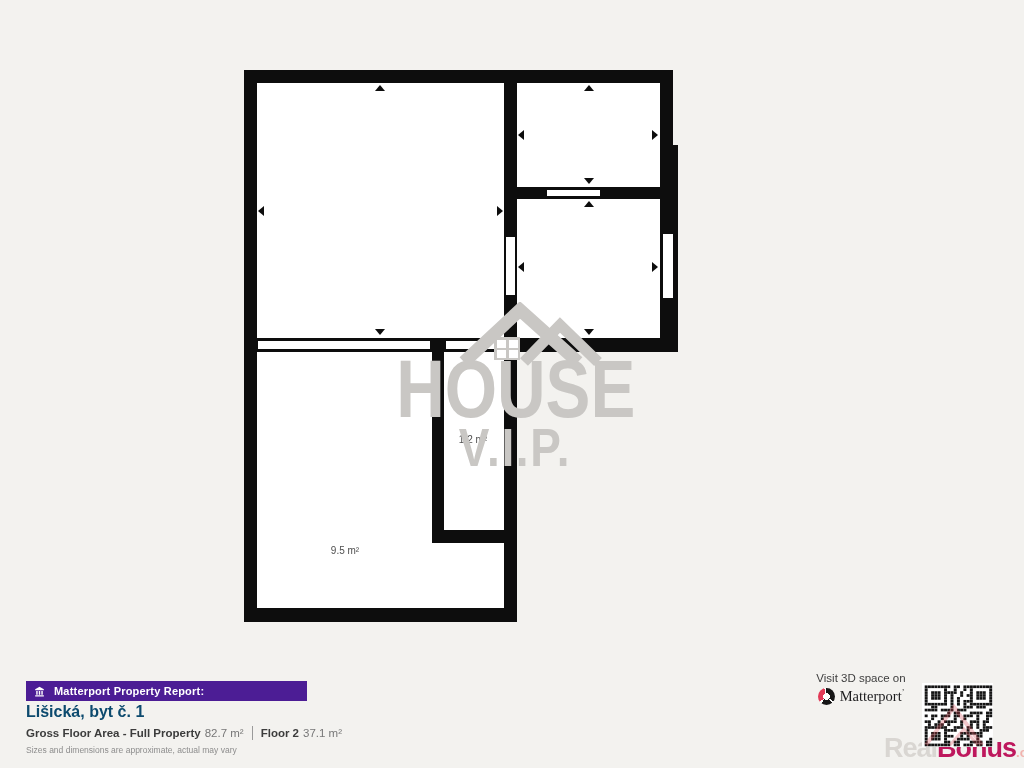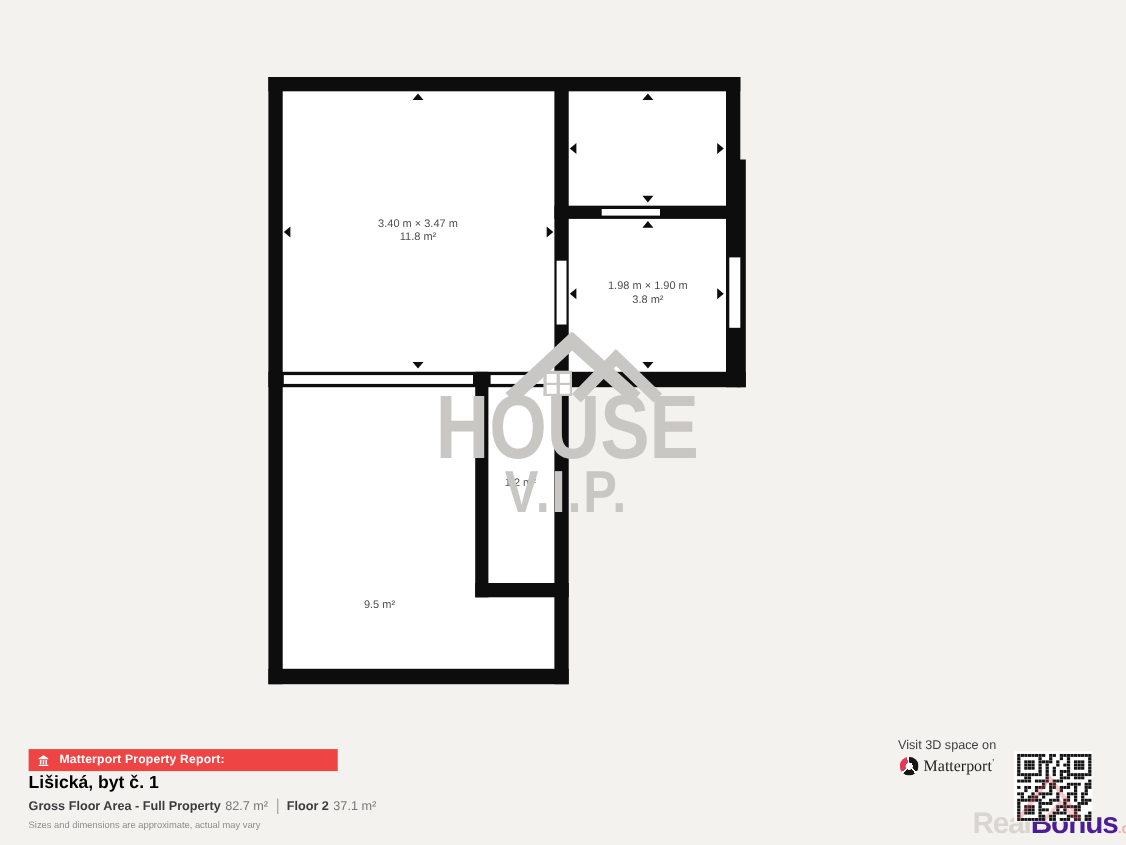--- a/index.html
+++ b/index.html
@@ -58,23 +58,23 @@
   .wm-roofs{position:absolute;left:458px;top:302px;}
   .wm-line1{position:absolute;left:371px;top:348px;width:280px;text-align:center;
     font-size:82px;font-weight:bold;color:#c9c7c4;letter-spacing:0px;
     transform:scaleX(0.82);transform-origin:center;line-height:82px;}
   .wm-line2{position:absolute;left:375px;top:420px;width:280px;text-align:center;
     font-size:54px;font-weight:bold;color:#c9c7c4;letter-spacing:2px;
     transform:scaleX(0.85);transform-origin:center;line-height:54px;}
 
   
   .badge{position:absolute;left:26px;top:681px;width:281px;height:20px;
-    background:#ef4444;display:flex;align-items:center;padding-left:7px;box-sizing:border-box;}
+    background:#4c1d95;display:flex;align-items:center;padding-left:7px;box-sizing:border-box;}
   .badge-label{color:#ffffff;font-weight:bold;font-size:11px;margin-left:8px;letter-spacing:0.2px;}
-  .title{position:absolute;left:26px;top:703px;font-size:16px;font-weight:bold;color:#000000;}
+  .title{position:absolute;left:26px;top:703px;font-size:16px;font-weight:bold;color:#0c4a6e;}
   .arealine{position:absolute;left:26px;top:726px;font-size:11.5px;color:#777;display:flex;align-items:center;}
   .arealine b{color:#3c3c3c;margin-right:4px;text-align:right;}
   .area-sep{display:inline-block;width:0;height:14px;border-left:1.5px solid #9a9a9a;margin:0 8px;}
   .disclaimer{position:absolute;left:26px;top:745px;font-size:8.5px;color:#8d8d8d;}
 
   
   .visit-wrap{position:absolute;left:806px;top:672px;width:110px;text-align:center;z-index:8;}
   .visit-text{font-size:11.5px;color:#3e3e3e;}
   .mp-row{margin-top:4px;display:flex;align-items:center;justify-content:center;gap:5px;cursor:pointer;}
   .mp-logo{width:17px;height:17px;border-radius:50%;
@@ -83,21 +83,21 @@
       conic-gradient(#161616 0 125deg,#ffffff 125deg 140deg,#161616 140deg 218deg,#ffffff 218deg 232deg,#e23a57 232deg 345deg,#ffffff 345deg 360deg);}
   .mp-word{font-family:"Liberation Serif", serif;font-size:14.5px;color:#1d1d1f;}
   .mp-tick{font-size:8px;color:#1d1d1f;vertical-align:super;}
 
   .qr-wrap{position:absolute;left:922px;top:683px;width:71px;height:64px;background:#ffffff;z-index:6;}
   .qr-red{position:absolute;left:920px;top:697px;z-index:7;opacity:0.30;pointer-events:none;}
 
   .rb-wm{position:absolute;left:884px;top:733px;z-index:4;font-weight:bold;
     font-size:27px;letter-spacing:-1px;white-space:nowrap;}
   .rb-p1{color:#d9d6d2;}
-  .rb-p2{color:#4c1d95;}
+  .rb-p2{color:#be185d;}
   .rb-suffix{font-size:13px;color:#f1b3ae;letter-spacing:0;}
 </style>
 </head>
 <body>
 
 <div id="plan">
 
   <div class="room room-living"></div>
   <div class="room room-tr"></div>
   <div class="room room-rm"></div>
@@ -129,28 +129,20 @@
   <div class="ar ar-up" style="left:584px;top:85px;"></div>
   <div class="ar ar-down" style="left:584px;top:178px;"></div>
   <div class="ar ar-left" style="left:518px;top:130px;"></div>
   <div class="ar ar-right" style="left:652px;top:130px;"></div>
 
   <div class="ar ar-up" style="left:584px;top:201px;"></div>
   <div class="ar ar-down" style="left:584px;top:329px;"></div>
   <div class="ar ar-left" style="left:518px;top:262px;"></div>
   <div class="ar ar-right" style="left:652px;top:262px;"></div>
 
-  <div class="roomlabel lbl-living">
-    <div>3.40 m × 3.47 m</div>
-    <div>11.8 m²</div>
-  </div>
-  <div class="roomlabel lbl-rm">
-    <div>1.98 m × 1.90 m</div>
-    <div>3.8 m²</div>
-  </div>
   <div class="roomlabel lbl-cor">
     <div>1.2 m²</div>
   </div>
   <div class="roomlabel lbl-bottom">
     <div>9.5 m²</div>
   </div>
 </div>
 
 <div id="wm">
   <svg class="wm-roofs" width="146" height="64" viewBox="0 0 146 64">

